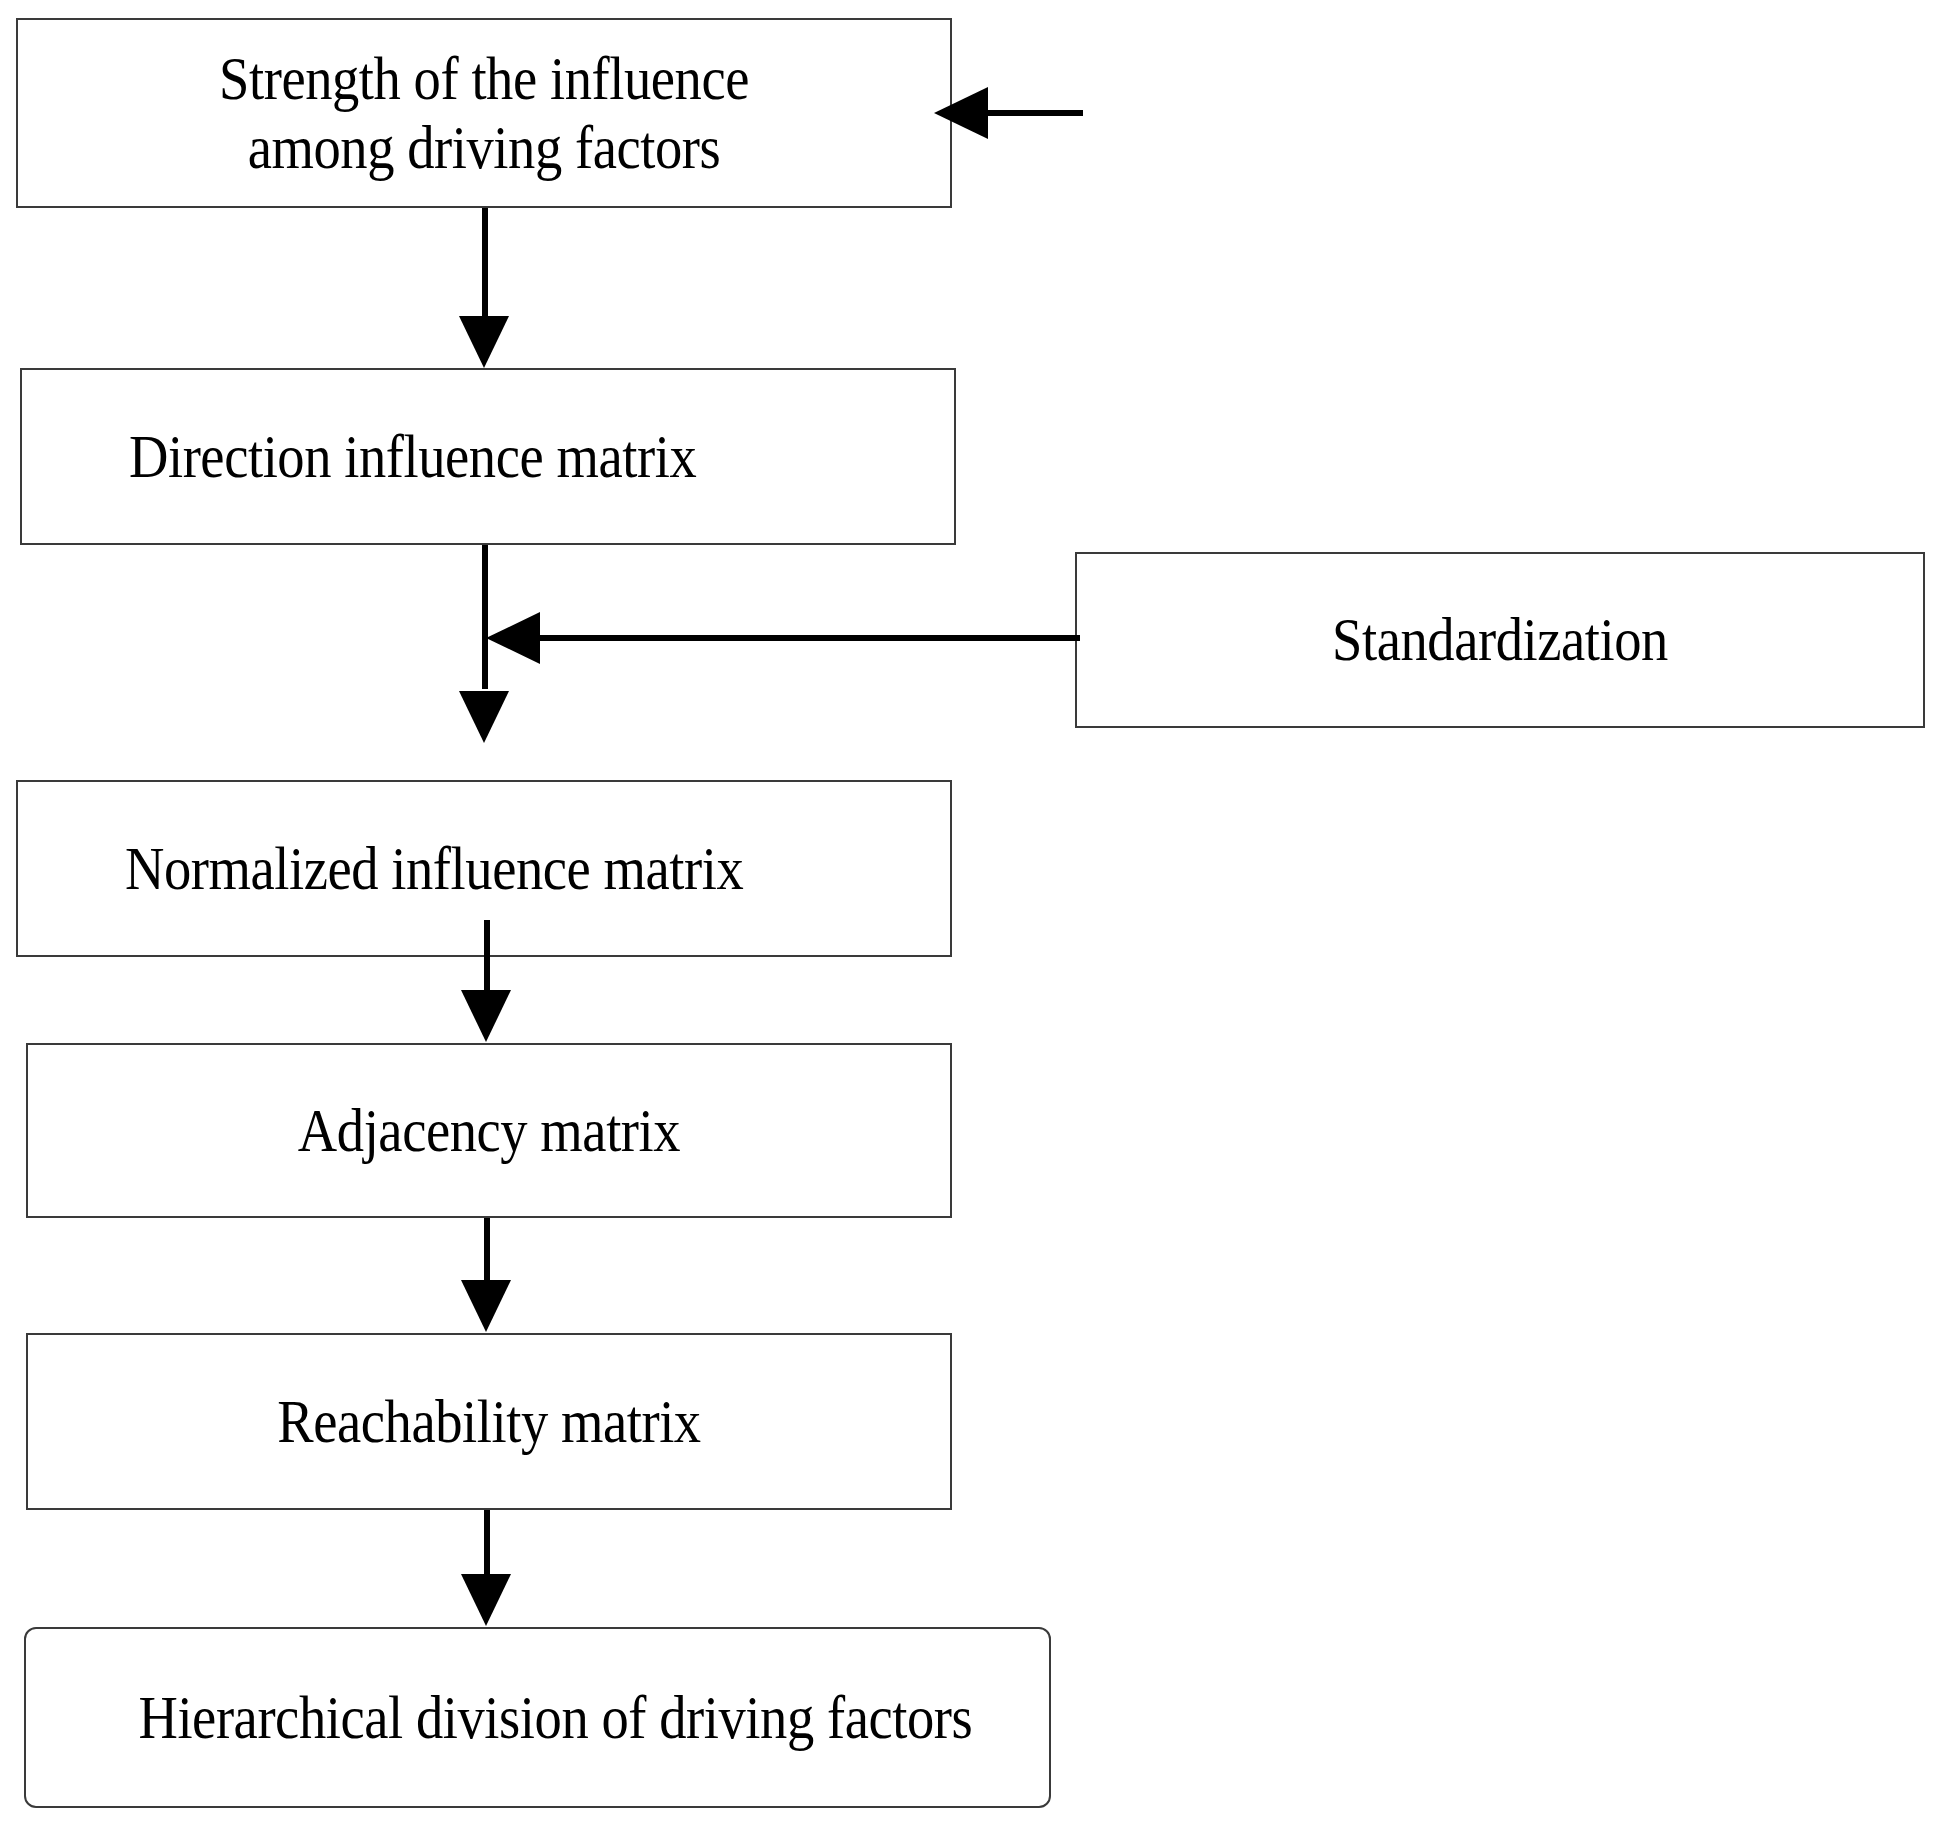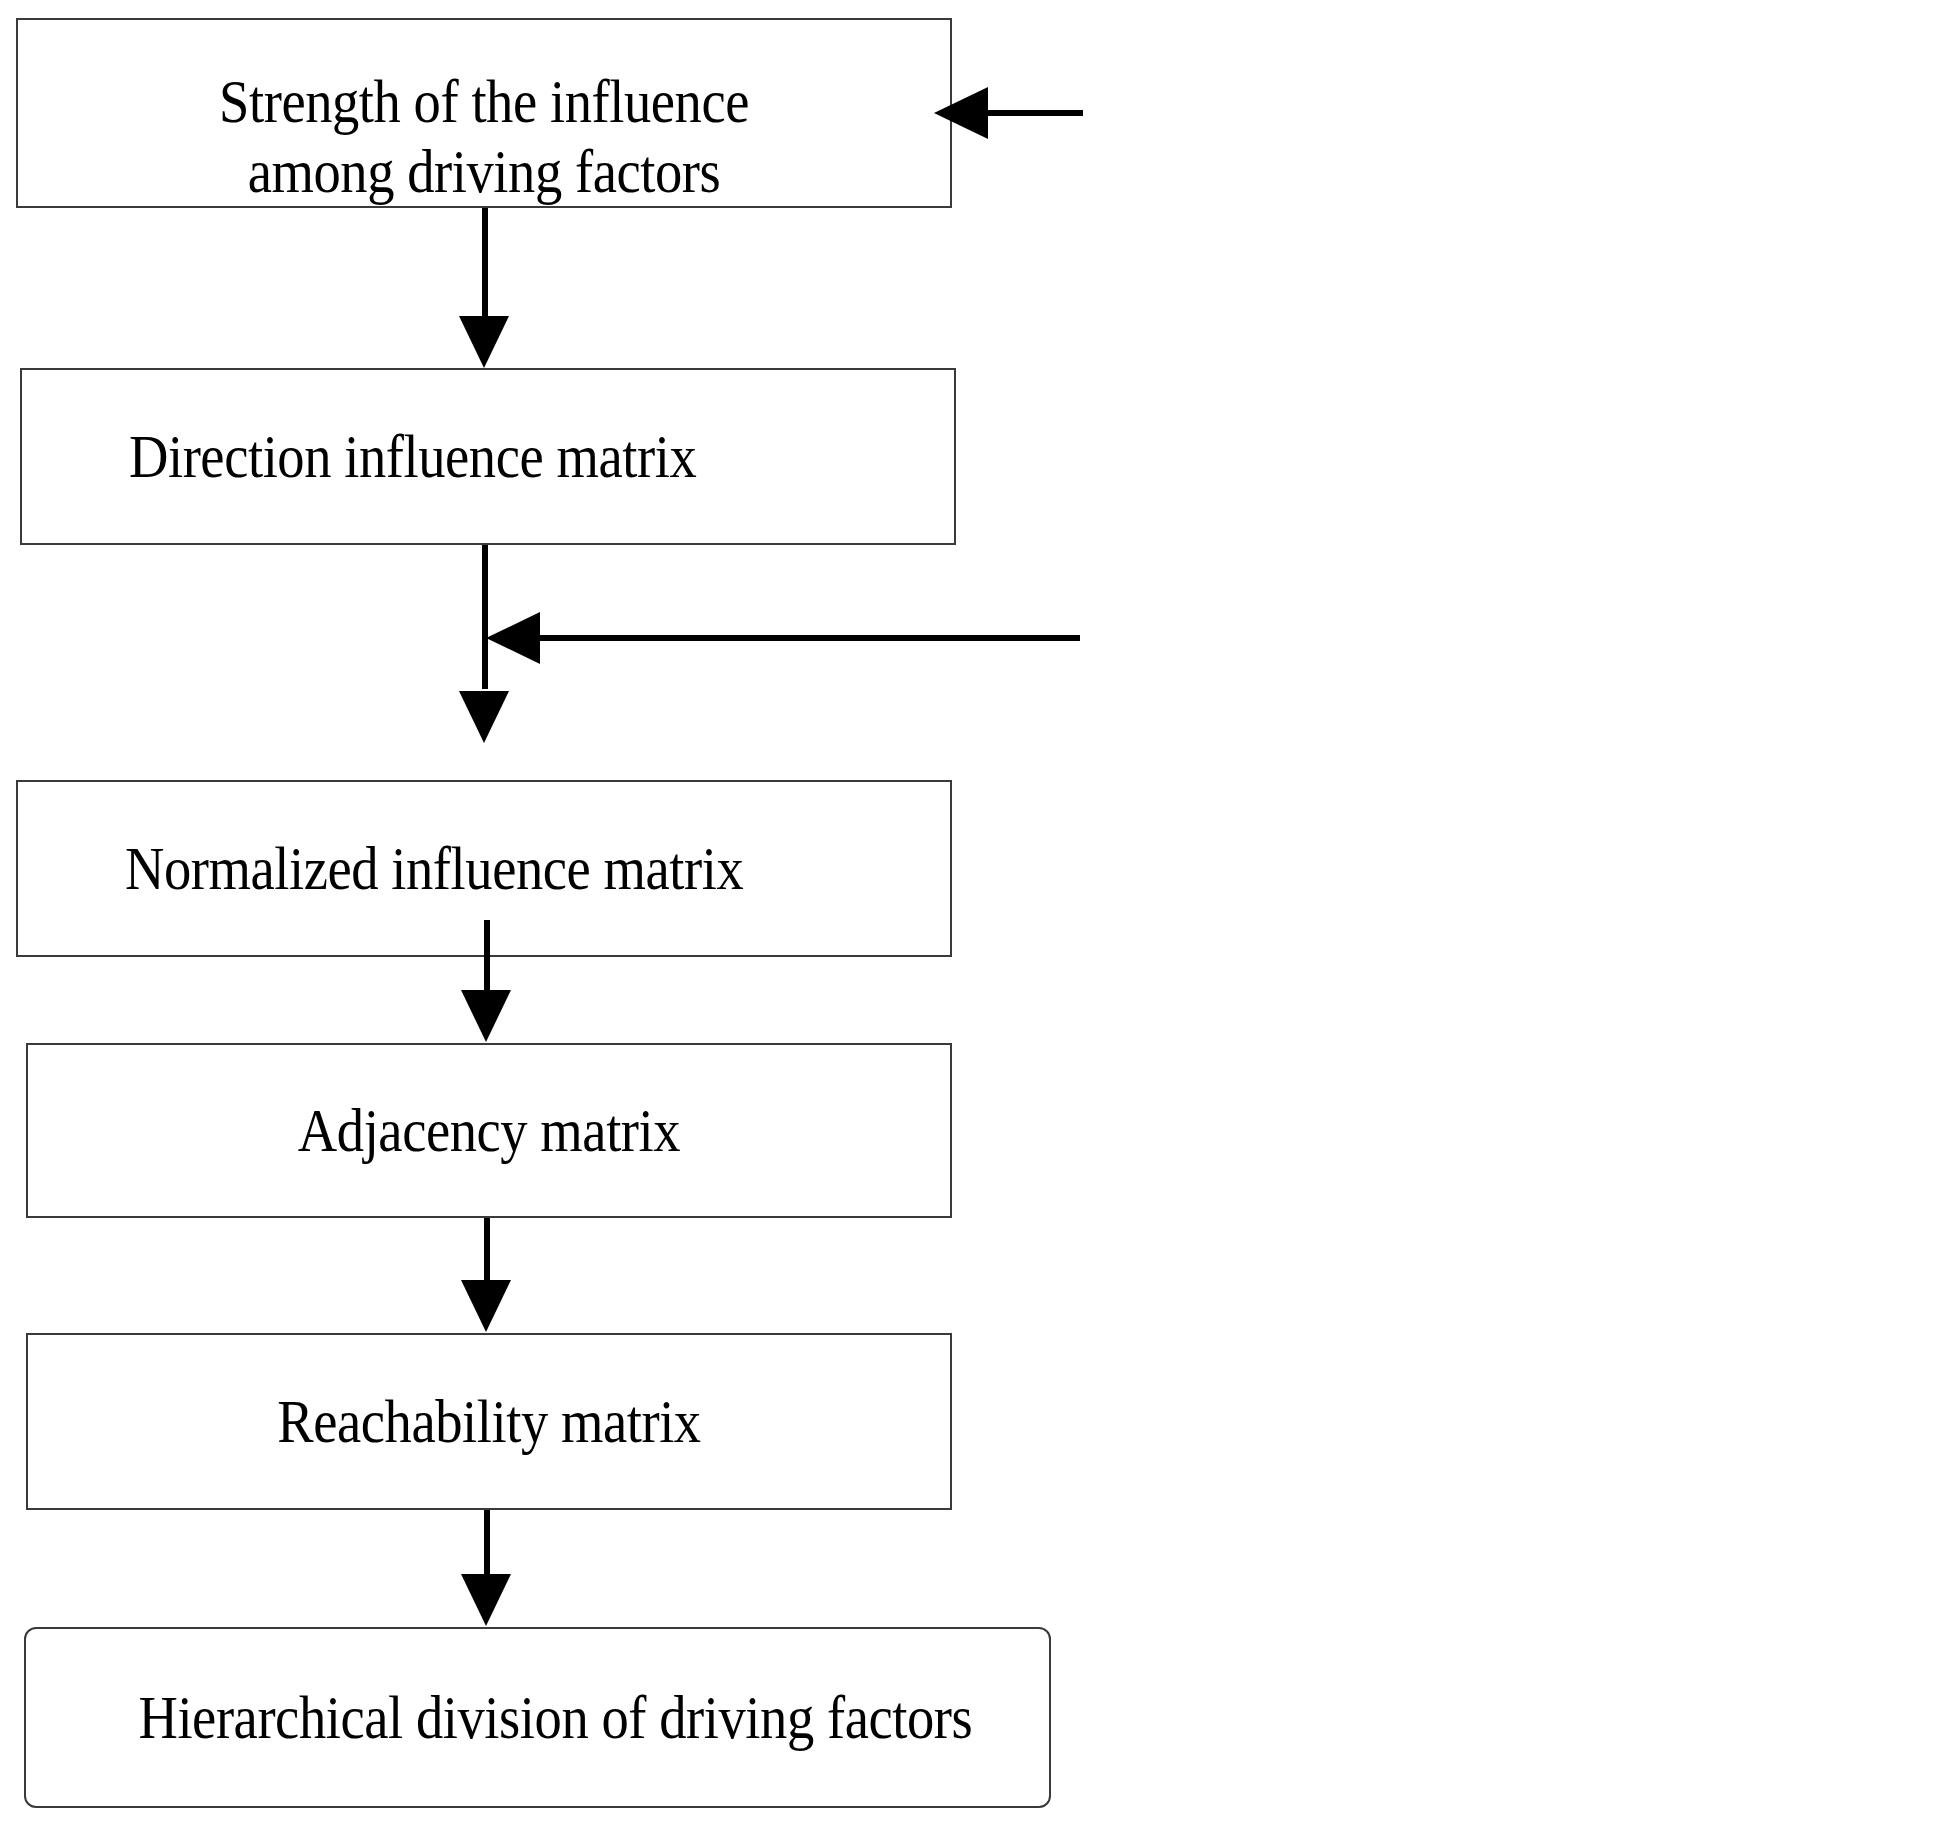--- a/index.html
+++ b/index.html
@@ -31,21 +31,21 @@
     font-size: 62px;
     letter-spacing: -0.5px;
     transform: scaleX(0.88);
     transform-origin: center center;
     white-space: pre-line;
   }
   .node.center .label { text-align: center; }
   .node.left .label   { text-align: left; padding-left: 58px; }
 
   
-  #node-strength        { left: 16px;   top: 18px;   width: 936px;  height: 190px; align-items: flex-end; }
+  #node-strength        { left: 16px;   top: 18px;   width: 936px;  height: 190px; }
   #node-strength .label { text-align: center; }
   #node-direction       { left: 20px;   top: 368px;  width: 936px;  height: 177px; }
   #node-normalized      { left: 16px;   top: 743px;  width: 936px;  height: 177px; margin-top: 37px; }
   #node-adjacency       { left: 26px;   top: 1043px; width: 926px;  height: 175px; }
   #node-reachability    { left: 26px;   top: 1333px; width: 926px;  height: 177px; }
   #node-hierarchical    { left: 24px;   top: 1627px; width: 1027px; height: 181px; border-radius: 12px; }
   #node-expert          { left: 1080px; top: 38px;   width: 843px;  height: 180px; }
   #node-standardization { left: 1075px; top: 552px;  width: 850px;  height: 176px; }
 
   
@@ -123,20 +123,23 @@
 
   <div class="node center" id="node-adjacency">
     <span class="label">Adjacency matrix</span>
   </div>
 
   <div class="node left" id="node-hierarchical">
     <span class="label">Hierarchical division of driving factors</span>
   </div>
 
 
+  <div class="node center" id="node-standardization">
+    <span class="label">Standardization</span>
+  </div>
 
   <div class="vline" id="conn1-line"></div>
   <div class="arrow-down" id="conn1-head"></div>
 
   <div class="vline" id="conn2-line"></div>
   <div class="arrow-down" id="conn2-head"></div>
 
   <div class="vline" id="conn3-line"></div>
   <div class="arrow-down" id="conn3-head"></div>
 

